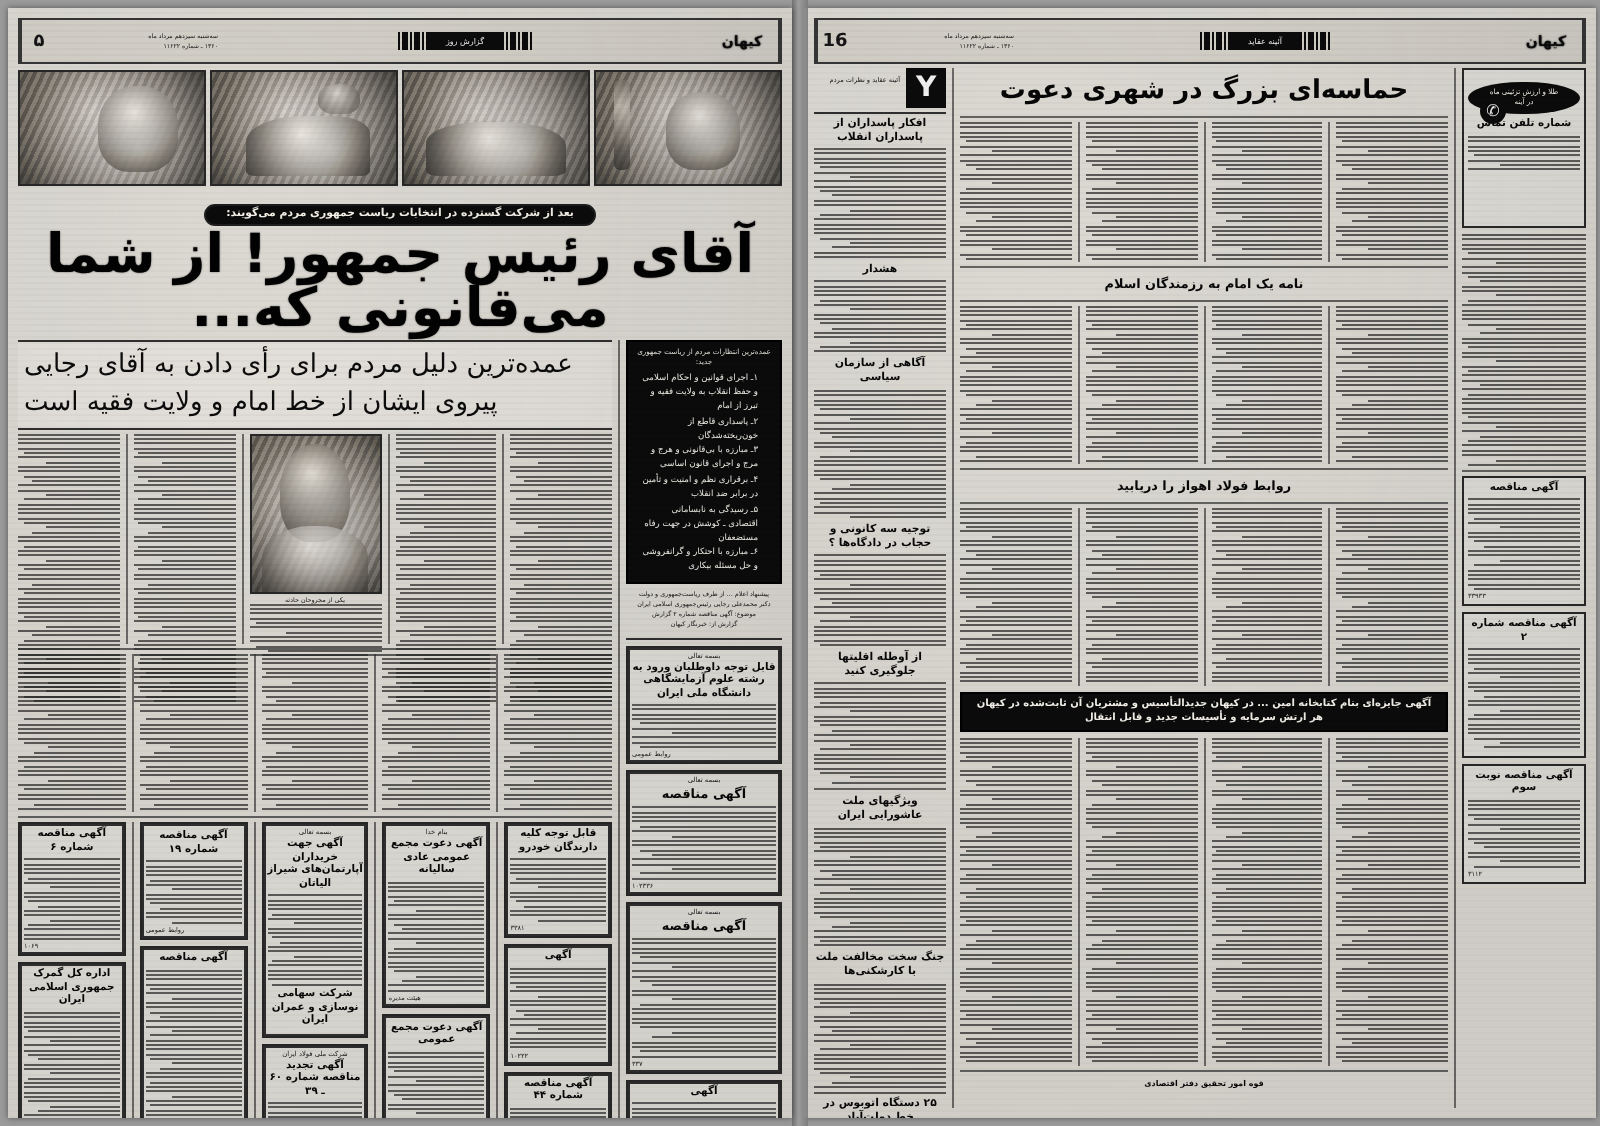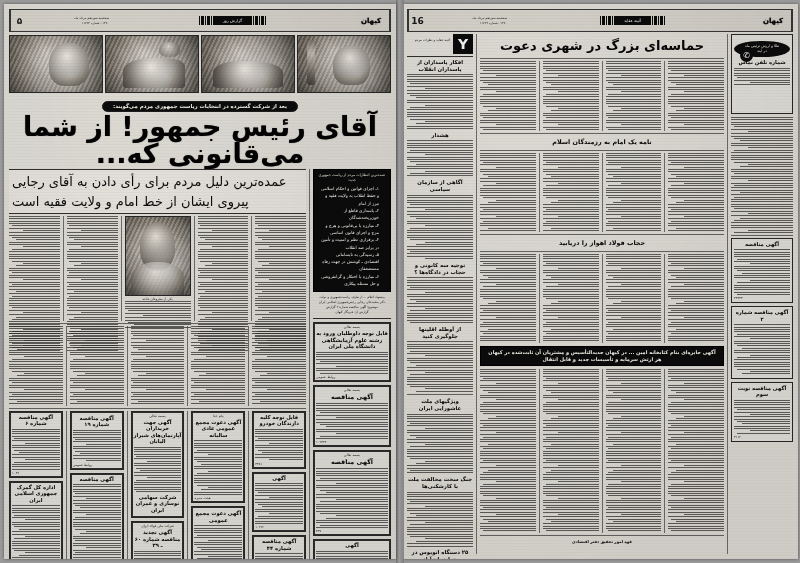--- a/index.html
+++ b/index.html
@@ -662,21 +662,21 @@
                   <i></i>
                   <i></i>
                   <i></i>
                   <i></i>
                   <i></i>
                 </div>
               </div>
           </div>
 
           <div class="hrule"></div>
-          <div class="colhead">حجاب فولاد اهواز را دریابید</div>
+          <div class="colhead">روابط فولاد اهواز را دریابید</div>
           <div class="hrule"></div>
 
           <div class="cols" style="gap:3px">
             <div class="col">
                 <div class="lines tight">
                   <i></i>
                   <i></i>
                   <i></i>
                   <i></i>
                   <i></i>

